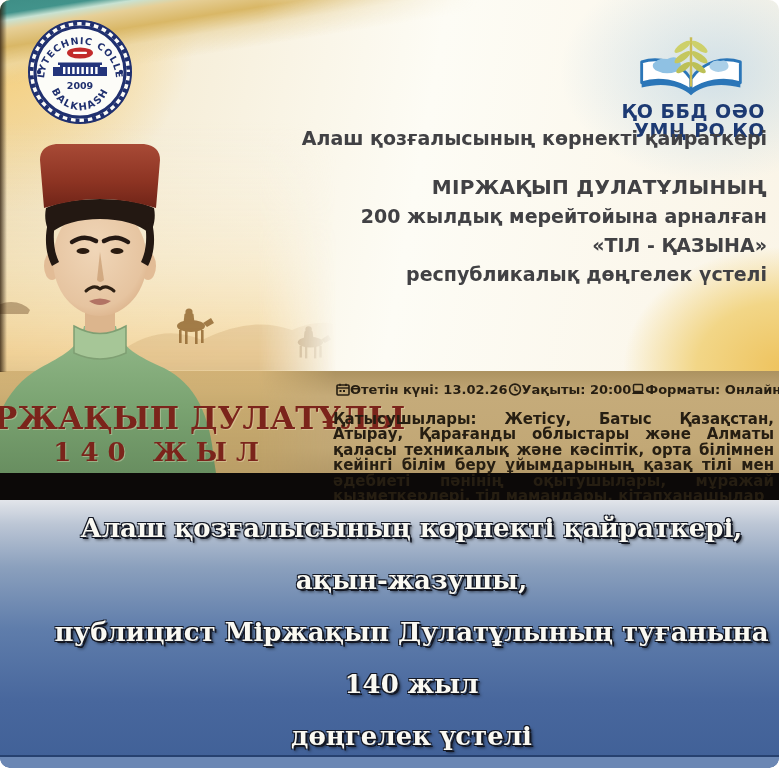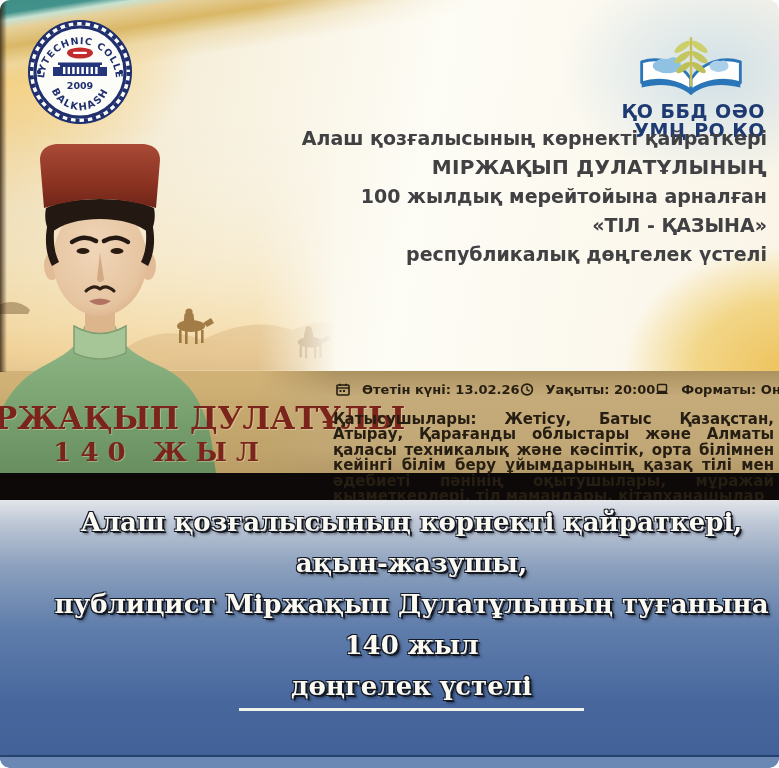--- a/index.html
+++ b/index.html
@@ -34,46 +34,46 @@
     -webkit-mask-image:linear-gradient(to right,#000 76%,transparent 99%);
     mask-image:linear-gradient(to right,#000 76%,transparent 99%);}
 
   .college-logo{position:absolute;left:26px;top:18px;width:108px;height:108px;}
   .umc-logo{position:absolute;right:14px;top:24px;width:148px;text-align:center;}
   .umc-text{font-weight:bold;font-size:19px;line-height:19px;letter-spacing:.5px;color:#1d3a73;text-align:right;}
 
   .title{position:absolute;left:242px;right:12px;top:124px;text-align:center;
     color:#414144;font-weight:bold;}
   .title .l{font-size:19px;line-height:29px;text-align:right;}
-  .title .big{font-size:20px;letter-spacing:.3px;}
+  .title .big{font-size:20px;letter-spacing:.3px;margin-top:20px;}
 
   .red1{position:absolute;left:-6px;top:400px;white-space:nowrap;
     font-family:"DejaVu Serif",serif;font-weight:bold;font-size:31px;color:#7b241b;
     text-shadow:1px 1px 0 rgba(250,236,204,.35);}
   .red2{position:absolute;left:24px;top:437px;width:244px;text-align:right;
     font-family:"DejaVu Serif",serif;font-weight:bold;font-size:26px;letter-spacing:9px;color:#7b241b;
     text-shadow:1px 1px 0 rgba(250,236,204,.35);}
 
   .details{position:absolute;left:336px;right:6px;top:382px;display:flex;justify-content:space-between;
     color:#261e12;font-size:13px;font-weight:bold;}
-  .detail{display:flex;align-items:center;gap:12px;white-space:nowrap;}
+  .detail{display:flex;align-items:center;gap:0;white-space:nowrap;}
   .detail svg{width:14px;height:13px;flex:0 0 auto;}
 
   .participants{position:absolute;left:333px;right:5px;top:412px;color:#261e12;
     font-size:15px;line-height:15.4px;font-weight:bold;text-align:justify;}
 
   
   .banner{position:absolute;left:0;top:500px;width:100%;height:268px;overflow:hidden;
     border-radius:0 0 10px 10px;
     background:linear-gradient(180deg,#e2e5ea 0%,#bcc6d5 9%,#8ba0bd 25%,#5f7dab 48%,#48679d 75%,#406097 100%);}
   .banner::after{content:"";position:absolute;left:0;right:0;bottom:0;height:11px;
     background:#6b87b4;border-top:2px solid #27416f;}
   .banner-text{position:absolute;left:0;right:0;top:2px;text-align:center;
     font-family:"DejaVu Serif",serif;font-weight:bold;color:#faf9f2;}
-  .kk{font-size:26px;line-height:41px;
+  .kk{font-size:26px;line-height:52px;
     text-shadow:-1px -1px 0 #141824,1px -1px 0 #141824,-1px 1px 0 #141824,2px 2px 0 #141824,3px 3px 3px rgba(0,0,0,.55);margin-left:44px;}
   .kk-underline span{display:inline-block;border-bottom:3px solid #f2f2ec;padding:0 52px 1px;}
 </style>
 </head>
 <body>
 
 <div class="stage">
 
   <div class="poster">
     <div class="ornament"></div>
@@ -213,21 +213,21 @@
           <ellipse cx="68" cy="46" rx="9" ry="3.4" fill="#bcc056" transform="rotate(35 68 46)"></ellipse>
         </g>
       </svg>
       <div class="umc-text">ҚО ББД ОӘО</div>
       <div class="umc-text">УМЦ РО КО</div>
     </div>
 
     <div class="title">
       <div class="l">Алаш қозғалысының көрнекті қайраткері</div>
       <div class="l big">МІРЖАҚЫП ДУЛАТҰЛЫНЫҢ</div>
-      <div class="l">100 жылдық мерейтойына арналған</div>
+      <div class="l">200 жылдық мерейтойына арналған</div>
       <div class="l">«ТІЛ - ҚАЗЫНА»</div>
       <div class="l">республикалық дөңгелек үстелі</div>
     </div>
 
     <div class="red1">РЖАҚЫП ДУЛАТҰЛЫ</div>
     <div class="red2">140 ЖЫЛ</div>
 
     <div class="details">
       <div class="detail">
         <svg viewBox="0 0 14 13">

